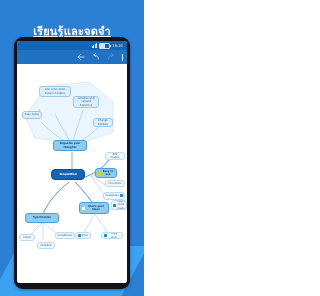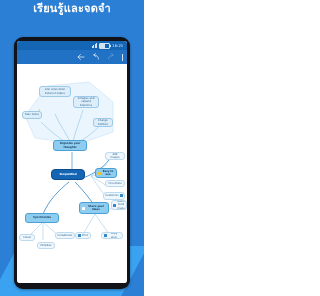--- a/index.html
+++ b/index.html
@@ -29,29 +29,30 @@
     width: 130px;
     height: 90px;
     background: #3aa2f0;
     transform: skewX(-28deg);
     transform-origin: bottom left;
   }
 
   
   #headline {
     position: absolute;
-    left: 0; top: 2px;
+    left: 0; top: 25px;
     width: 144px;
     text-align: center;
     color: #ffffff;
     font-size: 11px;
     font-weight: bold;
     letter-spacing: 0.2px;
     line-height: 14px;
     white-space: nowrap;
+    text-decoration: underline;
   }
 
   
   #phone {
     position: absolute;
     left: 14px;
     top: 37px;
     width: 116px;
     height: 252px;
     background: #111318;

